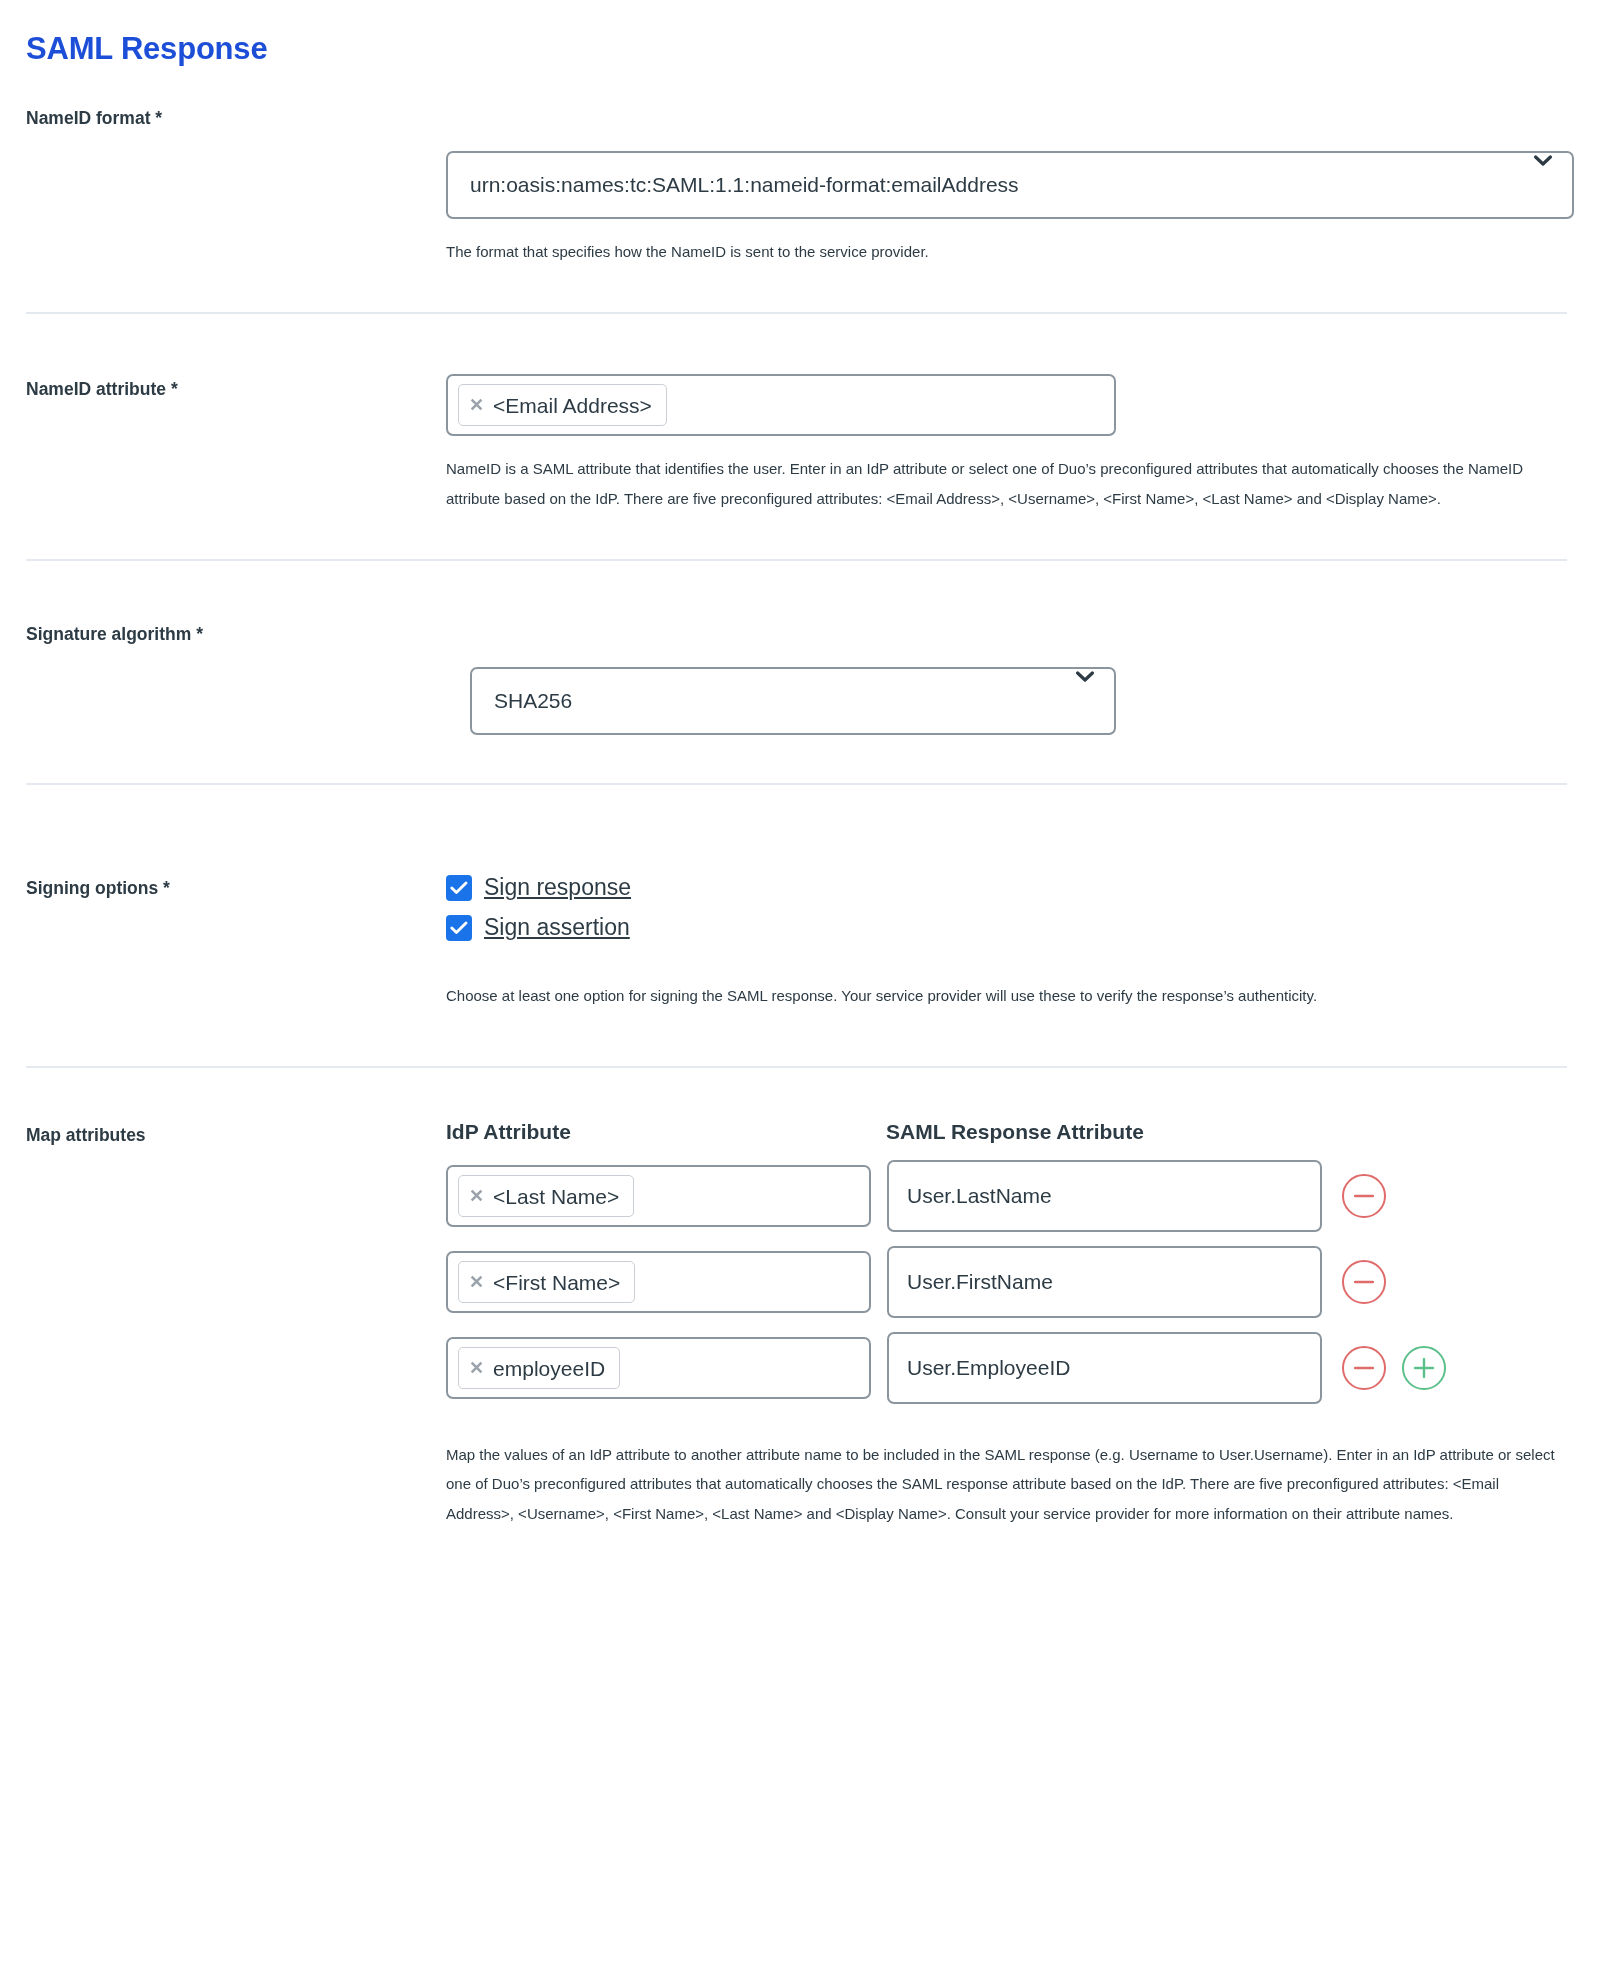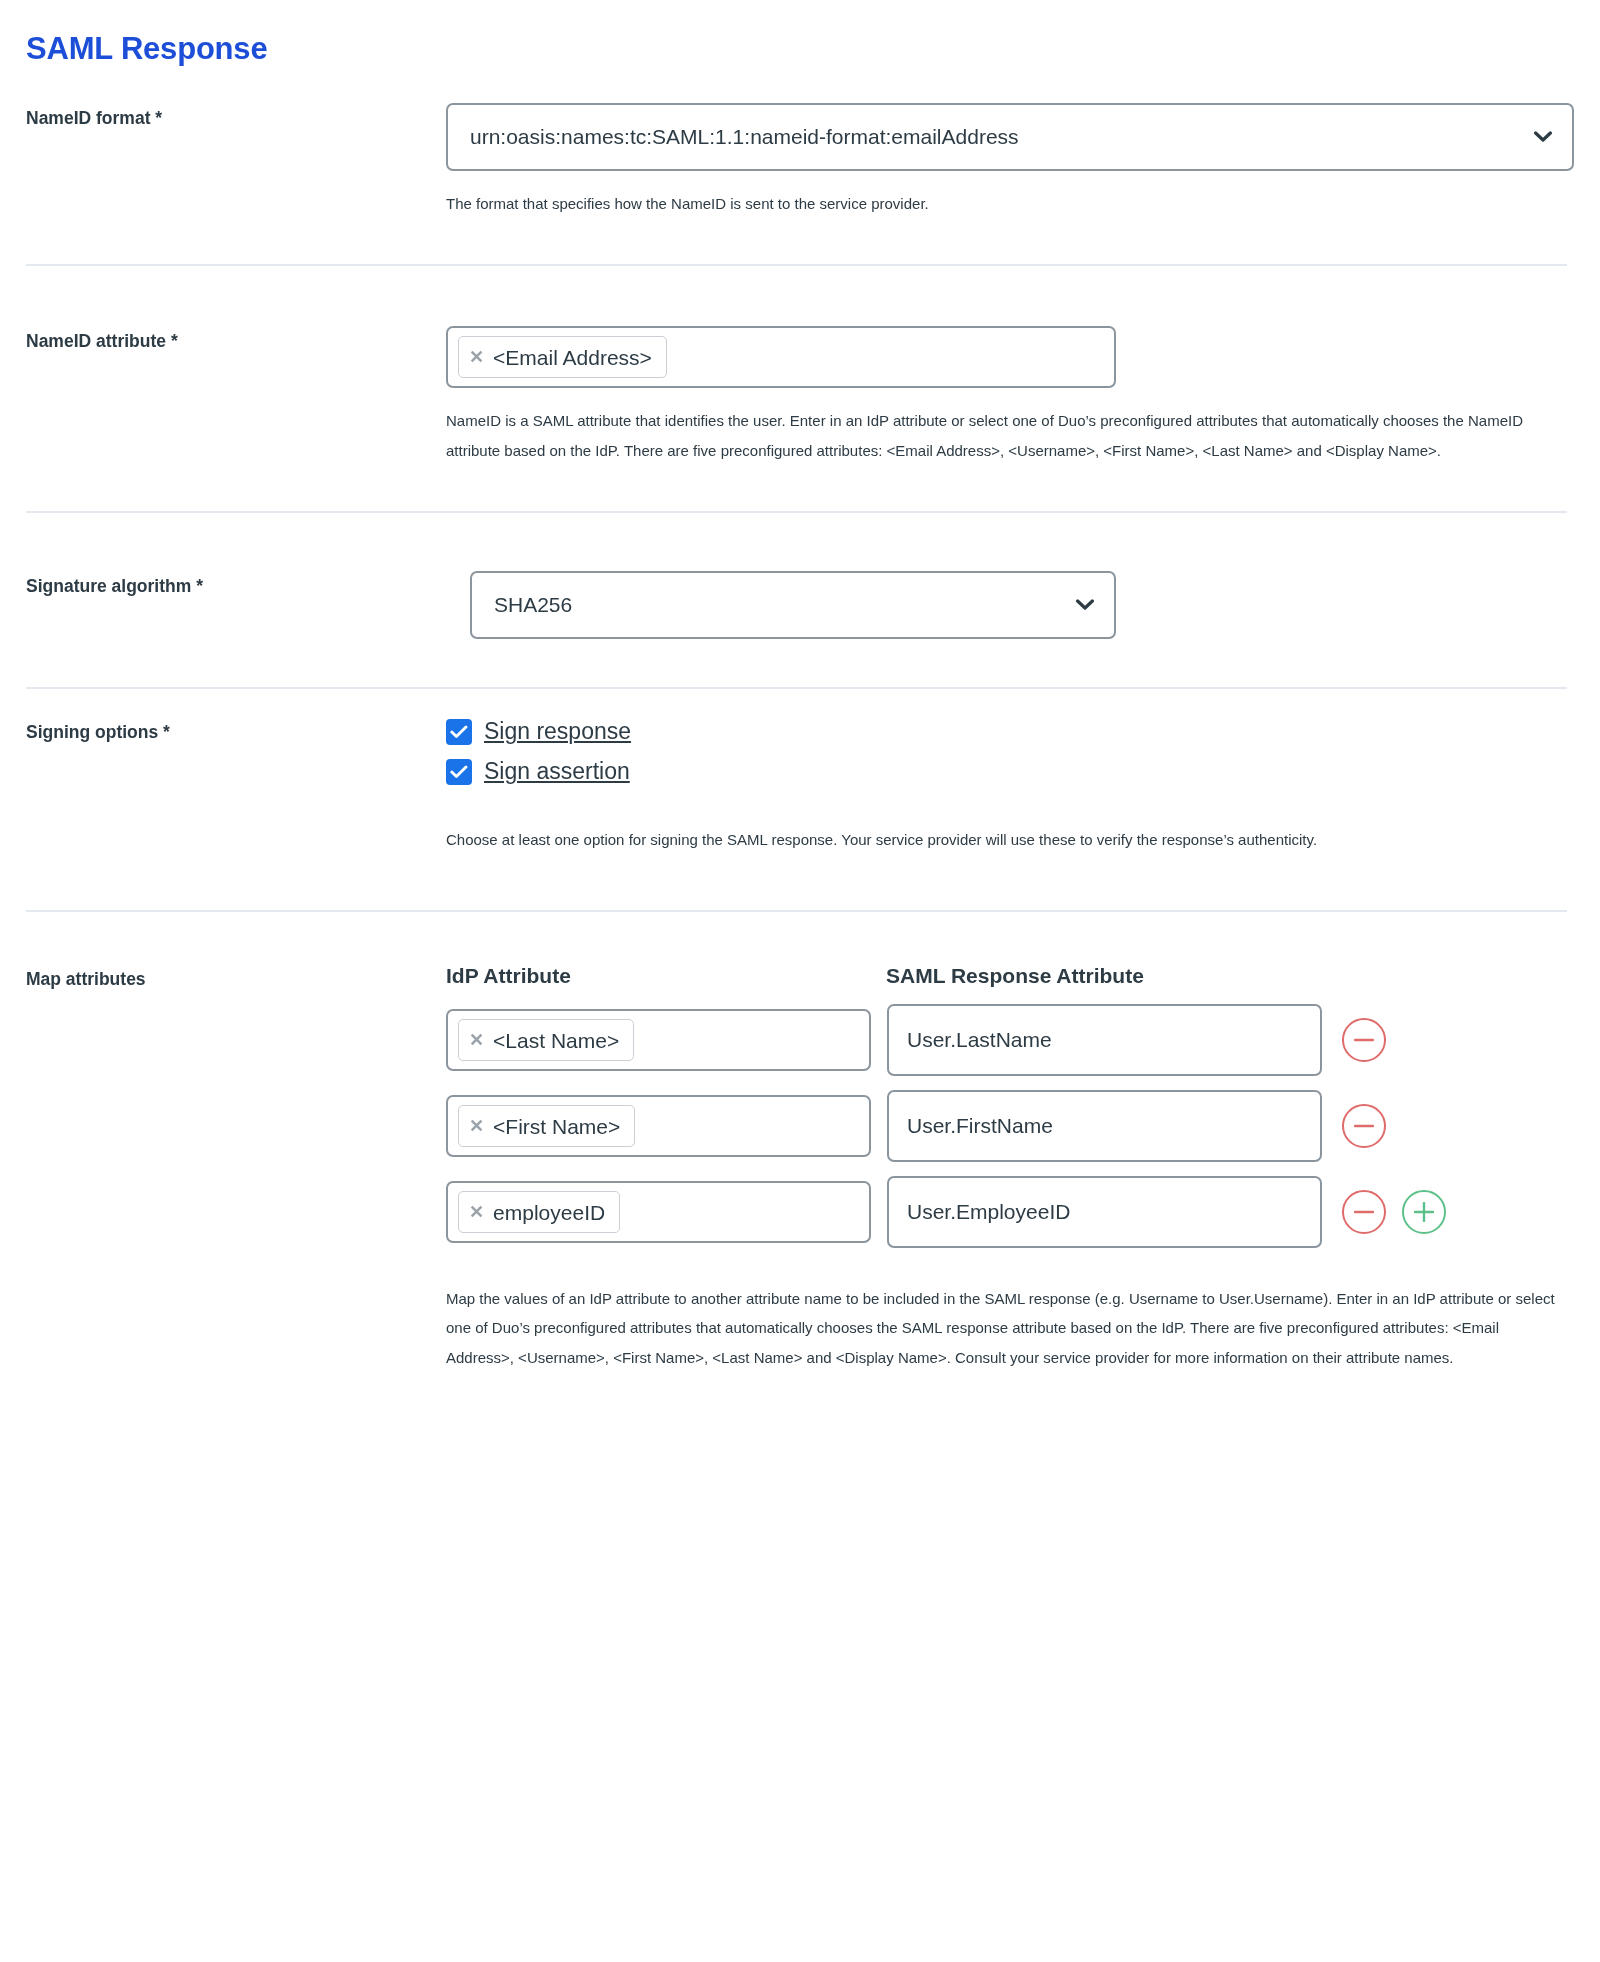--- a/index.html
+++ b/index.html
@@ -76,20 +76,21 @@
     height: 68px;
     border: 2px solid #8b959e;
     border-radius: 7px;
     background: #ffffff;
     font-family: "Liberation Sans", sans-serif;
     font-size: 21px;
     color: #2d3b45;
     padding: 0 50px 0 22px;
     line-height: 64px;
     outline: none;
+    margin-top: 48px;
   }
   .select-arrow {
     position: absolute;
     right: 22px;
     top: 50%;
     transform: translateY(-50%);
     pointer-events: none;
     display: block;
     width: 18px;
     height: 12px;
@@ -286,21 +287,21 @@
               <path d="M1.6 2 L9 9 L16.4 2" fill="none" stroke="#2d3b45" stroke-width="3.2" stroke-linecap="round" stroke-linejoin="round"></path>
             </svg>
           </span>
         </div>
       </div>
     </div>
   </div>
 
   <div class="divider" style="margin-top:48px;"></div>
 
-  <div class="section" style="padding-top:28px;">
+  <div class="section" style="padding-top:88px;">
     <div class="section-inner">
       <div class="label-col">Signing options *</div>
       <div class="field-col">
         <div class="checks">
 
           <label class="check-row">
             <span class="check-box">
               <svg width="18" height="14" viewBox="0 0 18 14">
                 <path d="M1.8 7 L6.4 11.6 L16 1.9" fill="none" stroke="#ffffff" stroke-width="2.8" stroke-linecap="round" stroke-linejoin="round"></path>
               </svg>

